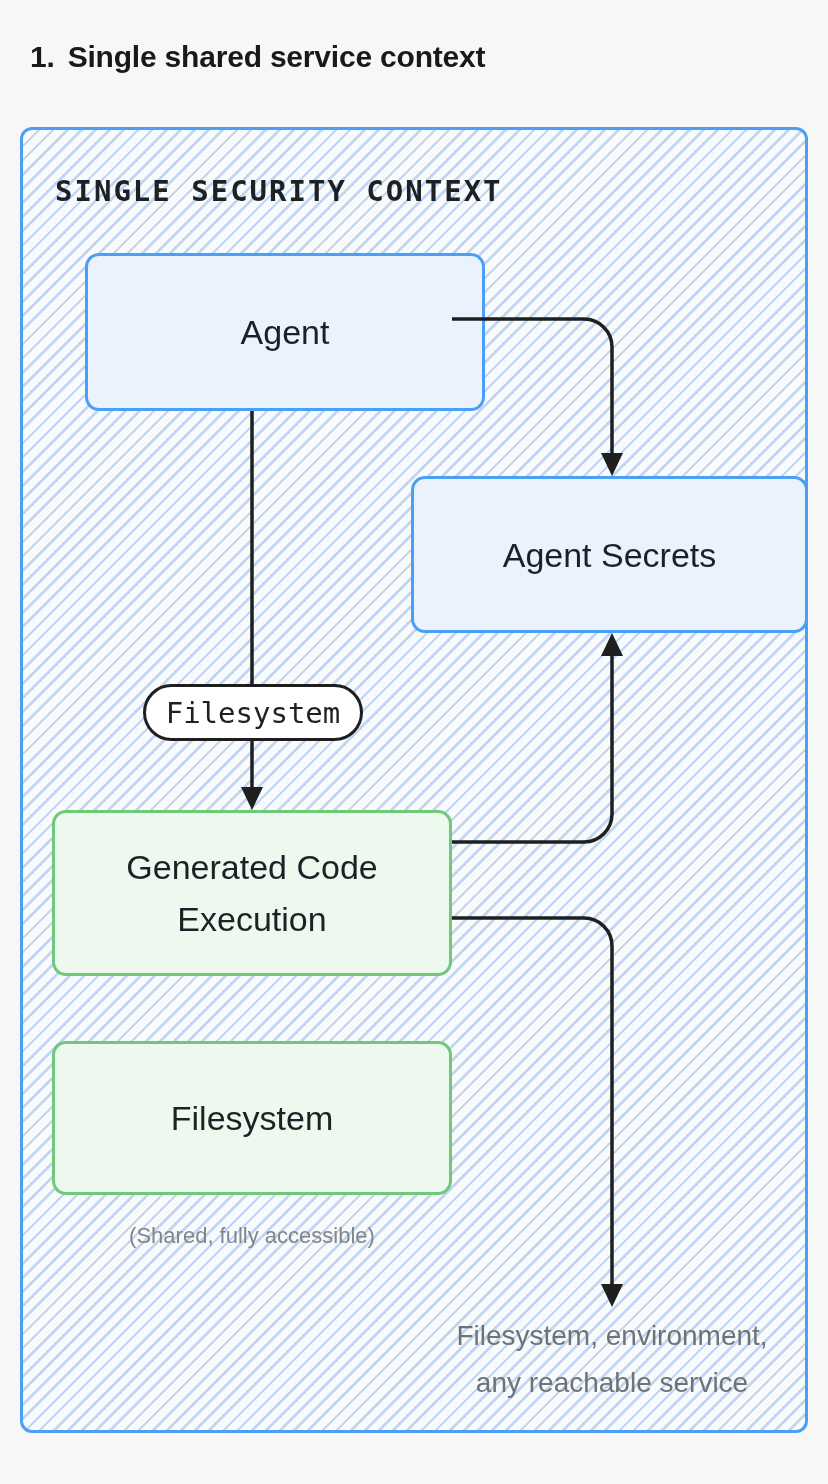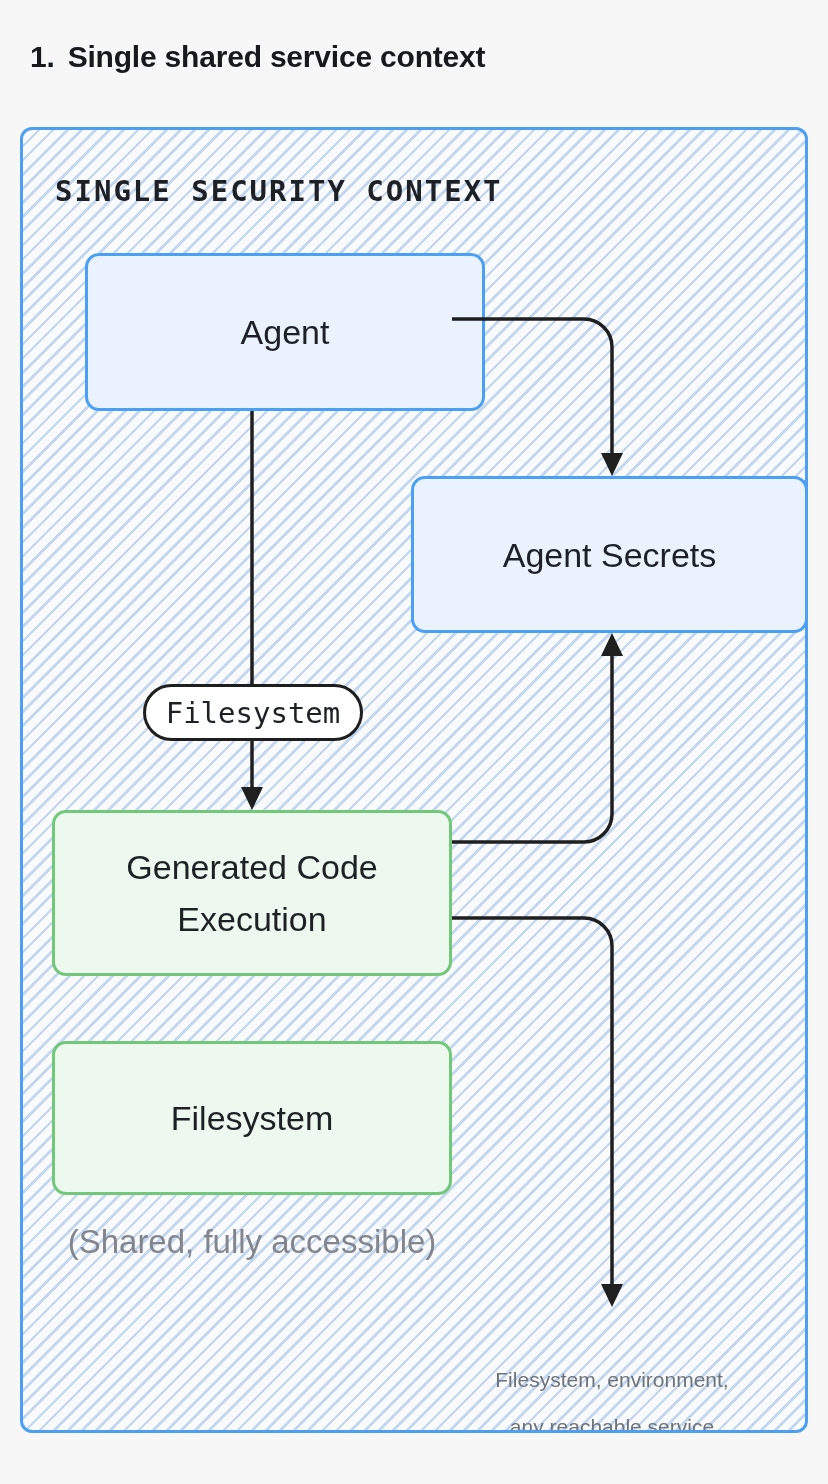--- a/index.html
+++ b/index.html
@@ -61,27 +61,27 @@
     font-family:"DejaVu Sans Mono", monospace;
     font-size:29px; color:var(--text-dark);
     white-space:nowrap;
   }
   .pill-generates { left:120px; top:554px; width:220px; }
   .pill-cansteal  { left:479px; top:554px; width:221px; }
 
   .note-shared {
     position:absolute; left:229px; top:1093px;
     transform:translateX(-50%);
-    font-size:33px; color:var(--gray-note); white-space:nowrap;
+    font-size:22px; color:var(--gray-note); white-space:nowrap;
   }
   .sink-caption {
     position:absolute; left:589px; top:1182px;
     transform:translateX(-50%);
-    font-size:21px; line-height:47px; color:var(--gray-caption);
-    text-align:center; white-space:nowrap;margin-top:44px;
+    font-size:28px; line-height:47px; color:var(--gray-caption);
+    text-align:center; white-space:nowrap;
   }
 </style>
 </head>
 <body>
 
 <div class="heading">
   <span class="num">1.</span>
   <span>Single shared service context</span>
 </div>
 

